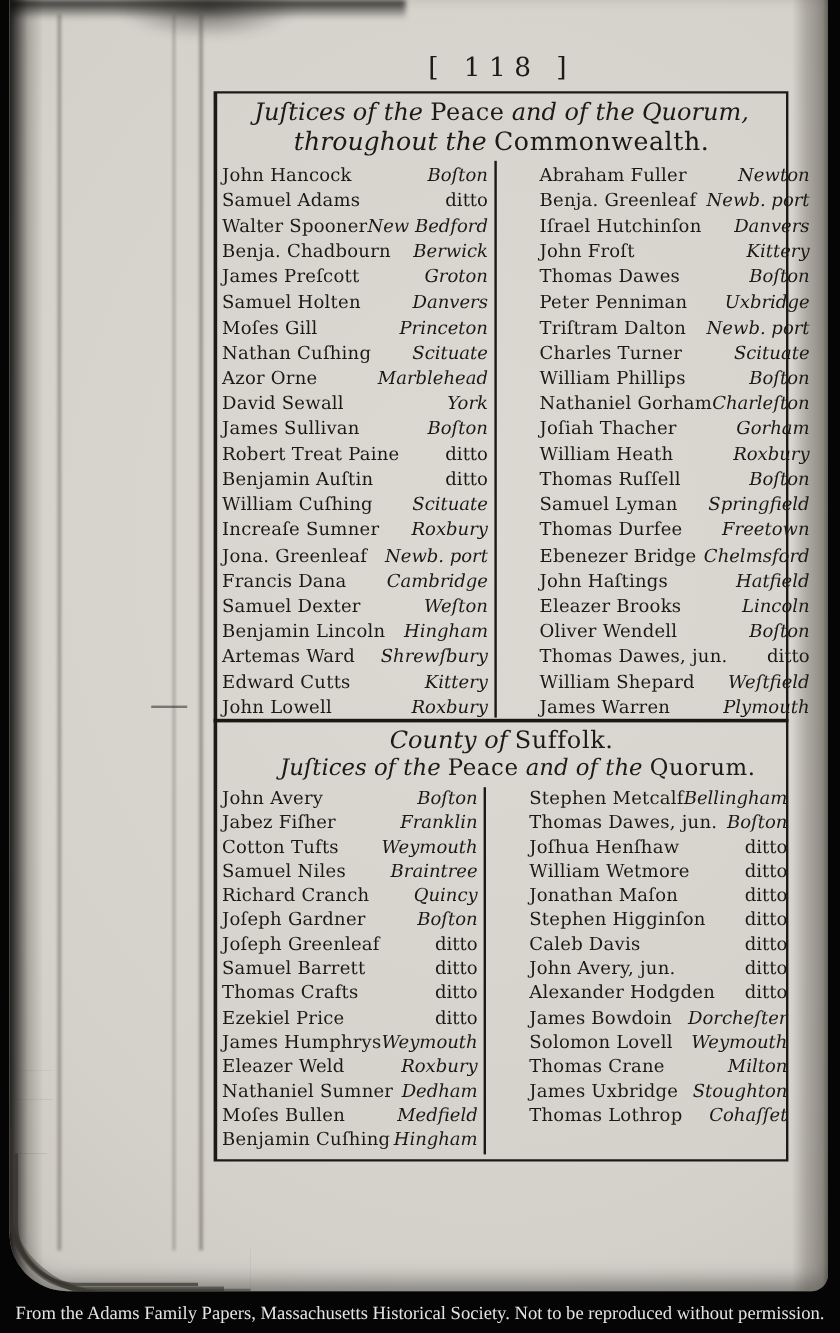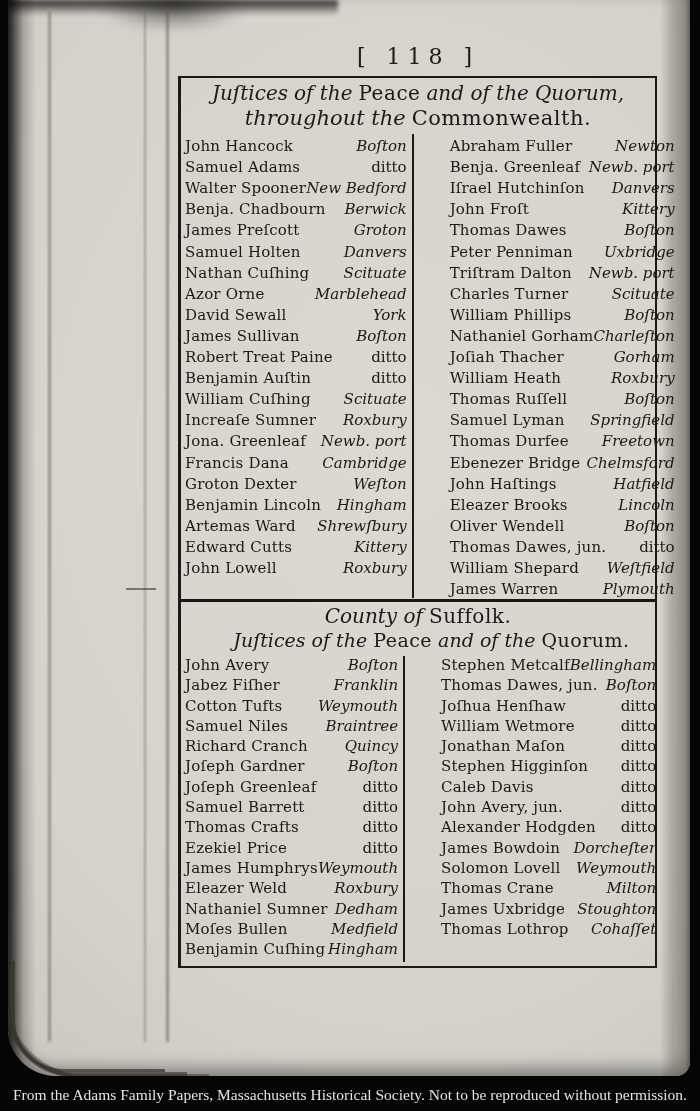--- a/index.html
+++ b/index.html
@@ -127,20 +127,24 @@
           </div>
           <div class="row">
             <span class="nm">James Preſcott</span>
             <span class="tn">Groton</span>
           </div>
           <div class="row">
             <span class="nm">Samuel Holten</span>
             <span class="tn">Danvers</span>
           </div>
           <div class="row">
+            <span class="nm">Moſes Gill</span>
+            <span class="tn">Princeton</span>
+          </div>
+          <div class="row">
             <span class="nm">Nathan Cuſhing</span>
             <span class="tn">Scituate</span>
           </div>
           <div class="row">
             <span class="nm">Azor Orne</span>
             <span class="tn">Marblehead</span>
           </div>
           <div class="row">
             <span class="nm">David Sewall</span>
             <span class="tn">York</span>
@@ -167,21 +171,21 @@
           </div>
           <div class="row">
             <span class="nm">Jona. Greenleaf</span>
             <span class="tn">Newb. port</span>
           </div>
           <div class="row">
             <span class="nm">Francis Dana</span>
             <span class="tn">Cambridge</span>
           </div>
           <div class="row">
-            <span class="nm">Groton Dexter</span>
+            <span class="nm">Samuel Dexter</span>
             <span class="tn">Weſton</span>
           </div>
           <div class="row">
             <span class="nm">Benjamin Lincoln</span>
             <span class="tn">Hingham</span>
           </div>
           <div class="row">
             <span class="nm">Artemas Ward</span>
             <span class="tn">Shrewſbury</span>
           </div>

